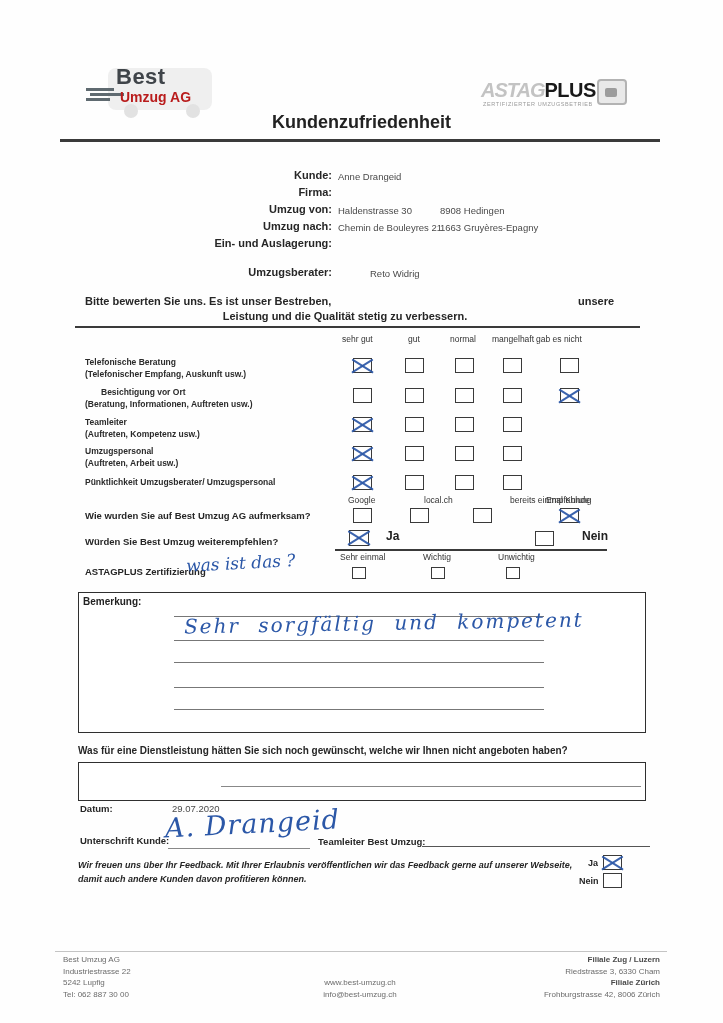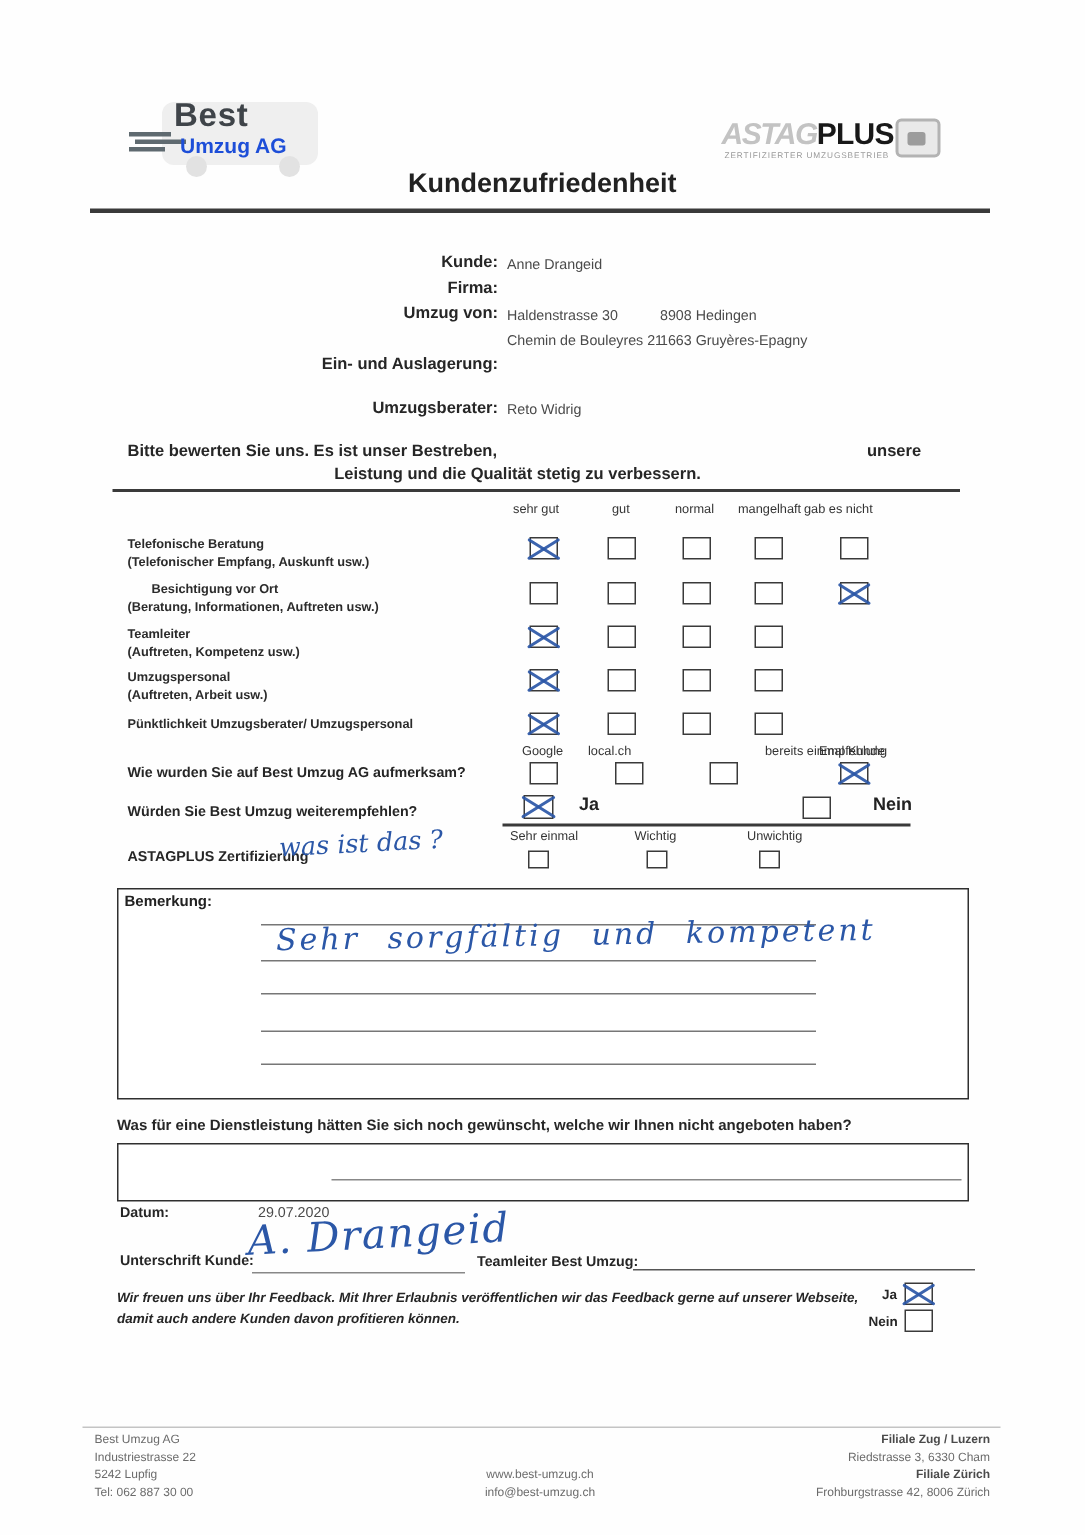--- a/index.html
+++ b/index.html
@@ -6,21 +6,21 @@
   .page{position:relative;width:723px;height:1023px;background:#fefefe;overflow:hidden;
         font-family:"Liberation Sans",sans-serif;color:#2f2f2f;}
   .abs{position:absolute;}
 
   
   .best-logo{position:absolute;left:86px;top:64px;width:140px;height:56px;}
   .truck-body{position:absolute;left:22px;top:4px;width:104px;height:42px;background:#efefef;border-radius:8px;}
   .truck-wheel{position:absolute;width:14px;height:14px;border-radius:50%;background:#e2e2e2;top:40px;}
   .speed-line{position:absolute;height:2.5px;background:#5f6a70;}
   .best-word{position:absolute;left:30px;top:0px;font-size:22px;font-weight:700;color:#3f4449;letter-spacing:.5px;}
-  .umzug-word{position:absolute;left:34px;top:25px;font-size:14px;font-weight:700;color:#1d4ed8;}
+  .umzug-word{position:absolute;left:34px;top:25px;font-size:14px;font-weight:700;color:#b91c1c;}
   .astag-logo{position:absolute;left:481px;top:79px;width:160px;height:42px;}
   .astag-gray{font-size:20px;font-weight:700;color:#c3c3c3;letter-spacing:-1px;font-style:italic;}
   .astag-black{font-size:20px;font-weight:800;color:#181818;letter-spacing:-.5px;}
   .astag-caption{position:absolute;left:2px;top:22px;font-size:5.5px;letter-spacing:.6px;color:#9a9a9a;}
   .astag-badge{position:absolute;left:116px;top:0px;width:26px;height:22px;border:2px solid #b3b3b3;border-radius:4px;background:#e9e9e9;}
   .astag-badge-inner{position:absolute;left:6px;top:7px;width:12px;height:9px;background:#9c9c9c;border-radius:2px;}
 
   .title{position:absolute;left:0;top:112px;width:723px;text-align:center;font-size:18px;font-weight:700;color:#222;}
   .rule{position:absolute;background:#3a3a3a;}
 
@@ -88,25 +88,26 @@
 
   <div class="title">Kundenzufriedenheit</div>
   <div class="rule" style="left:60px;top:139px;width:600px;height:2.5px;"></div>
 
   <div class="flabel" style="top:169px;">Kunde:</div>
   <div class="fvalue" style="top:171px;">Anne Drangeid</div>
   <div class="flabel" style="top:186px;">Firma:</div>
   <div class="flabel" style="top:203px;">Umzug von:</div>
   <div class="fvalue" style="top:205px;">Haldenstrasse 30</div>
   <div class="fvalue2" style="top:205px;">8908 Hedingen</div>
+  <div class="flabel" style="top:220px;">Umzug nach:</div>
   <div class="fvalue" style="top:222px;">Chemin de Bouleyres 21</div>
   <div class="fvalue2" style="top:222px;">1663 Gruyères-Epagny</div>
   <div class="flabel" style="top:237px;">Ein- und Auslagerung:</div>
   <div class="flabel" style="top:266px;">Umzugsberater:</div>
-  <div class="fvalue" style="top:268px;">Reto Widrig</div>
+  <div class="fvalue" style="top:268px;margin-left:32px;">Reto Widrig</div>
 
   <div class="intro" style="left:85px;top:295px;">Bitte bewerten Sie uns. Es ist unser Bestreben,</div>
   <div class="intro" style="left:578px;top:295px;">unsere</div>
   <div class="intro" style="left:85px;top:310px;width:520px;text-align:center;">Leistung und die Qualität stetig zu verbessern.</div>
   <div class="rule" style="left:75px;top:326px;width:565px;height:2px;"></div>
 
   <div class="colhead" style="left:342px;top:334px;">sehr gut</div>
   <div class="colhead" style="left:408px;top:334px;">gut</div>
   <div class="colhead" style="left:450px;top:334px;">normal</div>
   <div class="colhead" style="left:492px;top:334px;">mangelhaft</div>
@@ -142,21 +143,21 @@
   <span class="cb" style="left:455px;top:446px;" data-checked="false"></span>
   <span class="cb" style="left:503px;top:446px;" data-checked="false"></span>
 
   <div class="rowlabel" style="top:477px;">Pünktlichkeit Umzugsberater/ Umzugspersonal</div>
   <span class="cb" style="left:353px;top:475px;" data-checked="true"></span>
   <span class="cb" style="left:405px;top:475px;" data-checked="false"></span>
   <span class="cb" style="left:455px;top:475px;" data-checked="false"></span>
   <span class="cb" style="left:503px;top:475px;" data-checked="false"></span>
 
   <div class="colhead" style="left:348px;top:495px;">Google</div>
-  <div class="colhead" style="left:392px;top:495px;">local.ch</div>
+  <div class="colhead" style="left:424px;top:495px;">local.ch</div>
   <div class="colhead" style="left:470px;top:495px;margin-left:40px;">bereits einmal Kunde</div>
   <div class="colhead" style="left:546px;top:495px;">Empfehlung</div>
   <div class="q" style="top:510px;">Wie wurden Sie auf Best Umzug AG aufmerksam?</div>
   <span class="cb" style="left:353px;top:508px;" data-checked="false"></span>
   <span class="cb" style="left:410px;top:508px;" data-checked="false"></span>
   <span class="cb" style="left:473px;top:508px;" data-checked="false"></span>
   <span class="cb" style="left:560px;top:508px;" data-checked="true"></span>
 
   <div class="q" style="top:536px;">Würden Sie Best Umzug weiterempfehlen?</div>
   <span class="cb lg" style="left:349px;top:530px;" data-checked="true"></span>

